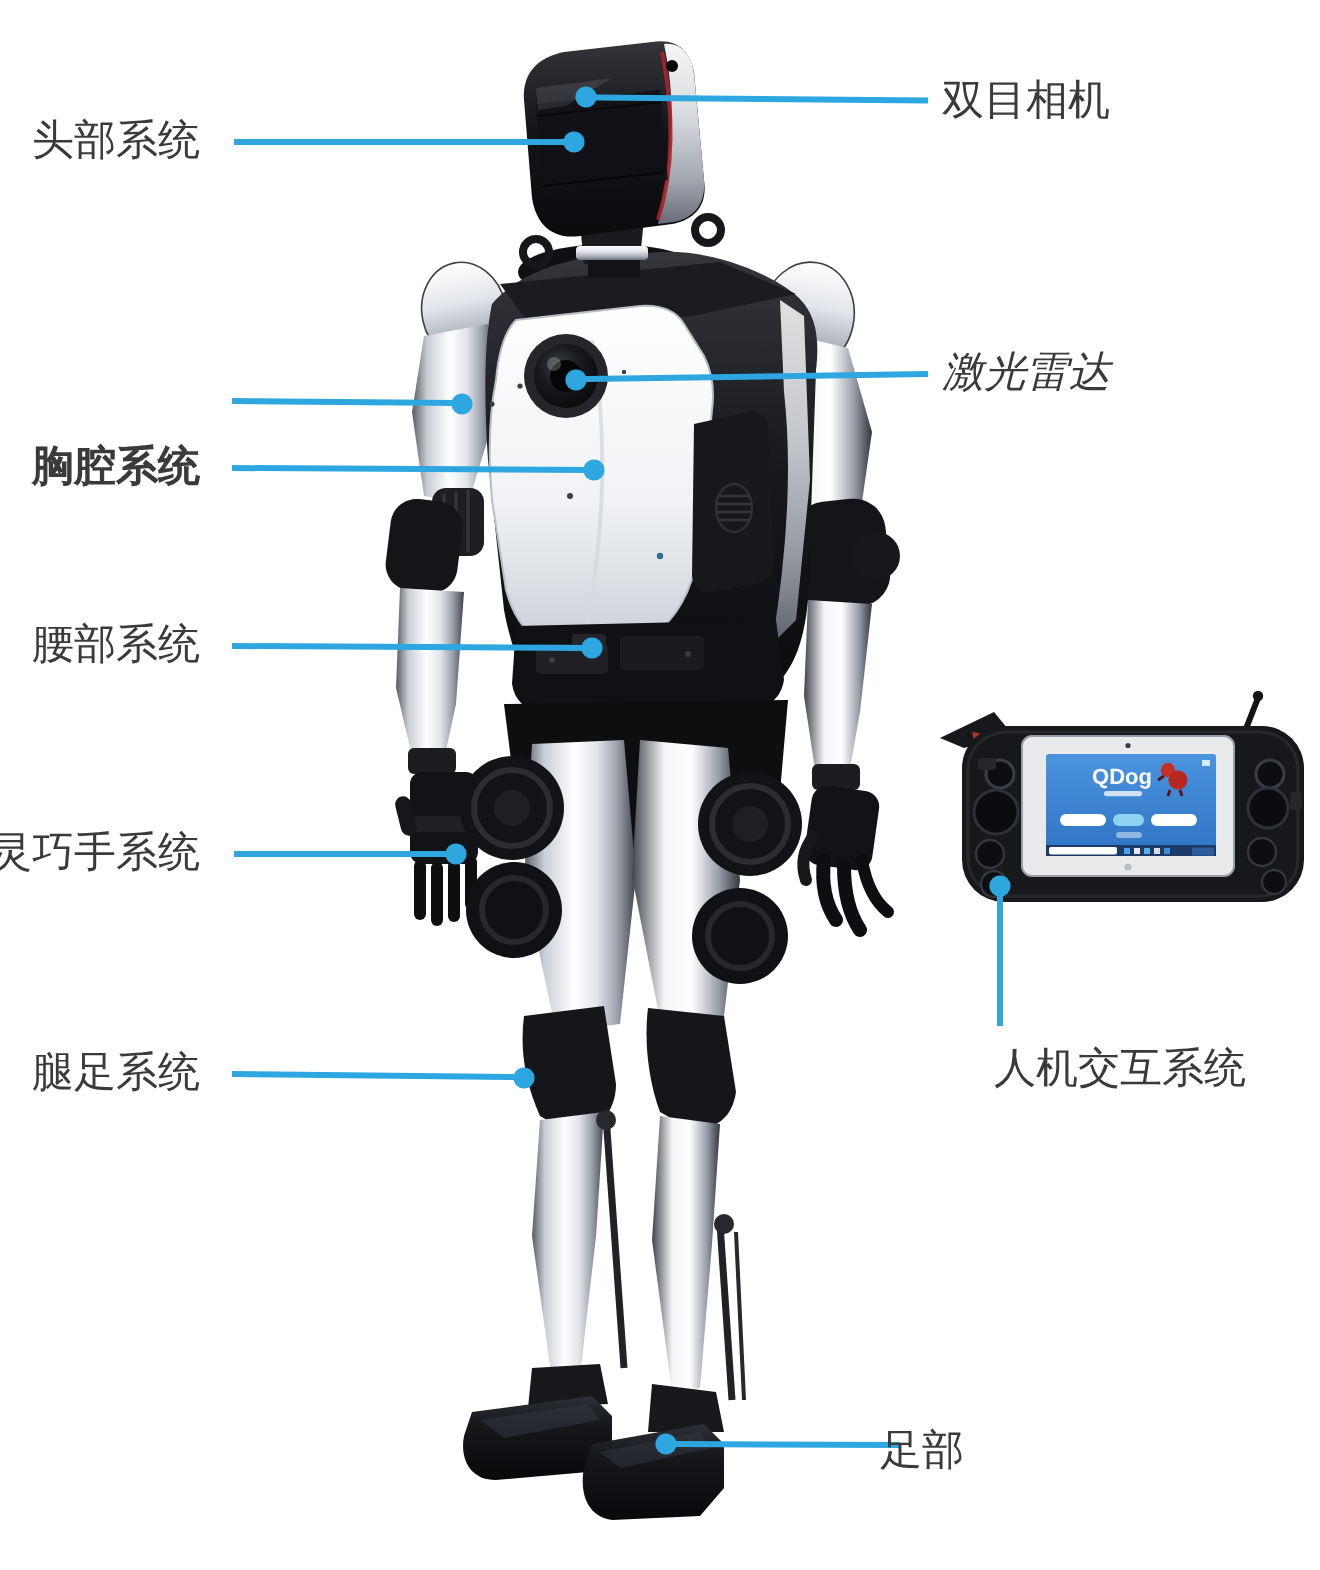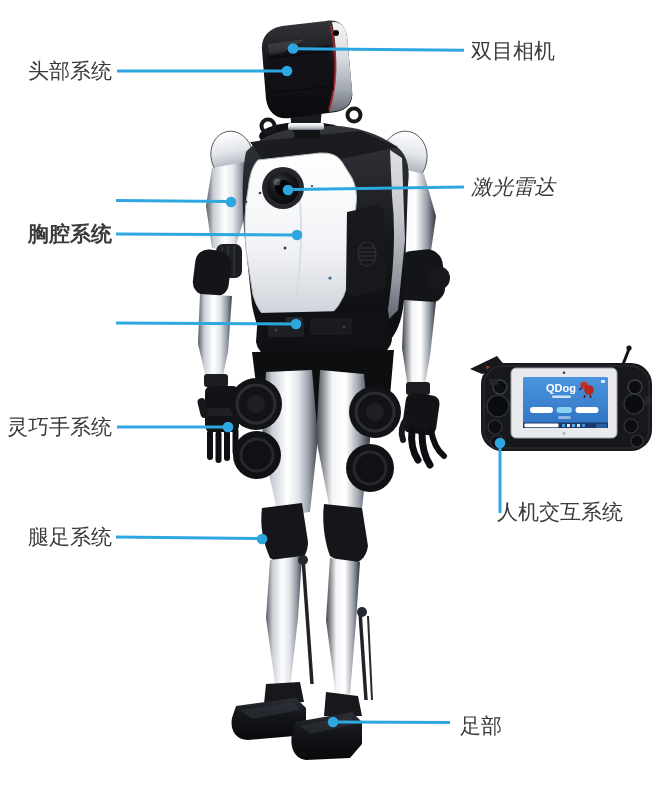--- a/index.html
+++ b/index.html
@@ -1,31 +1,31 @@
 <!DOCTYPE html>
 <html><head>
 <meta charset="utf-8">
 <style>
   html,body{margin:0;padding:0;background:#ffffff;}
   #stage{position:relative;width:660px;height:785px;background:#ffffff;overflow:hidden;
          font-family:"Liberation Sans","DejaVu Sans",sans-serif;}
   #artwork{position:absolute;left:0;top:0;}
   .label{position:absolute;font-size:21px;line-height:26px;color:#3a3a3a;white-space:nowrap;
          font-weight:400;}
-  .left-col{right:548px;text-align:right;}
+  .left-col{right:560px;text-align:right;}
   .lbl-head{top:58px;}
   .lbl-arm{top:188px;}
   .lbl-chest{top:221px;font-weight:bold;}
   .lbl-waist{top:310px;}
   .lbl-hand{top:414px;}
   .lbl-leg{top:524px;text-align:right;}
   .lbl-cam{left:471px;top:38px;}
   .lbl-lidar{left:471px;top:174px;font-style:italic;}
-  .lbl-hmi{left:497px;top:499px;}
-  .lbl-foot{left:460px;top:713px;text-align:right;}
+  .lbl-hmi{left:497px;top:522px;}
+  .lbl-foot{left:440px;top:713px;text-align:right;}
 </style>
 </head>
 <body>
 
 <div id="stage">
 
   <svg id="artwork" width="660" height="785" viewBox="0 0 660 785">
     <defs>
       <linearGradient id="gch" x1="0" y1="0" x2="0" y2="1">
         <stop offset="0" stop-color="#ffffff"></stop>
@@ -296,19 +296,20 @@
       <circle cx="296" cy="324" r="5.3"></circle>
       <circle cx="228" cy="427" r="5.3"></circle>
       <circle cx="262" cy="539" r="5.3"></circle>
       <circle cx="333" cy="722" r="5.3"></circle>
       <circle cx="500" cy="443" r="5.3"></circle>
     </g>
   </svg>
 
   <div class="label left-col lbl-head">头部系统</div>
   <div class="label left-col lbl-chest">胸腔系统</div>
+  <div class="label left-col lbl-waist">腰部系统</div>
   <div class="label left-col lbl-hand">灵巧手系统</div>
   <div class="label left-col lbl-leg">腿足系统</div>
   <div class="label lbl-cam">双目相机</div>
   <div class="label lbl-lidar">激光雷达</div>
   <div class="label lbl-hmi">人机交互系统</div>
   <div class="label lbl-foot">足部</div>
 </div>
 
 </body></html>

